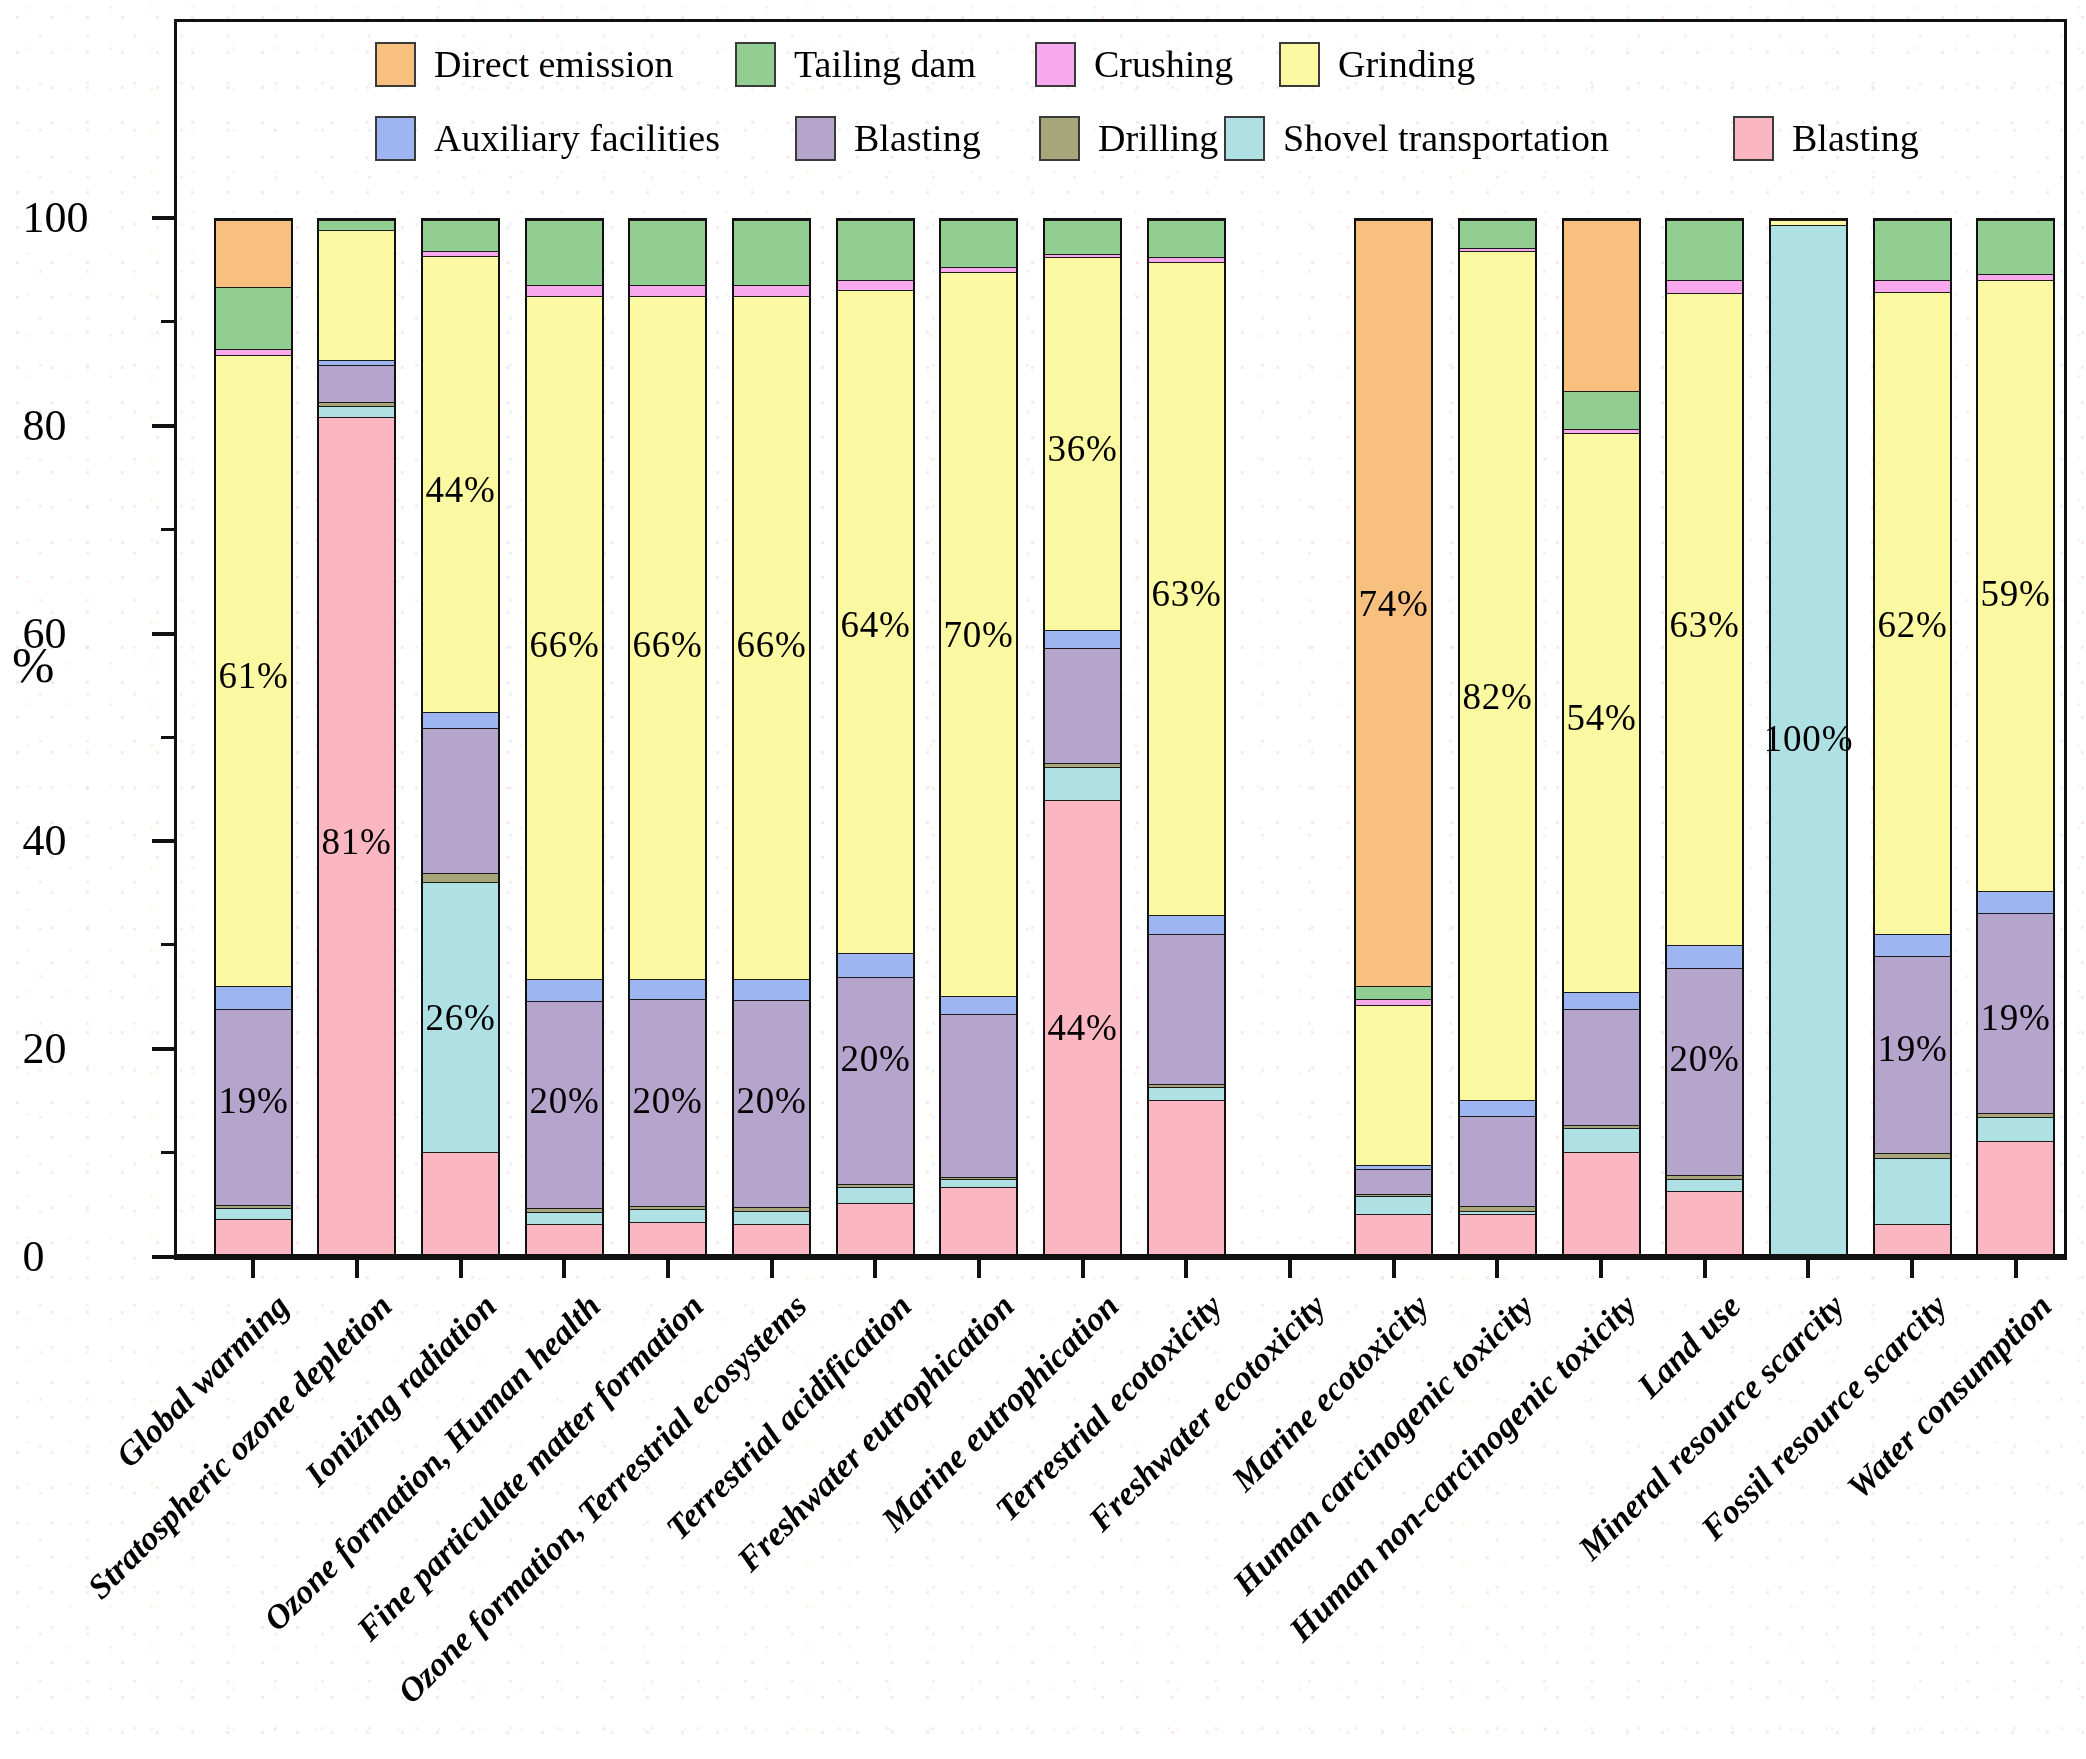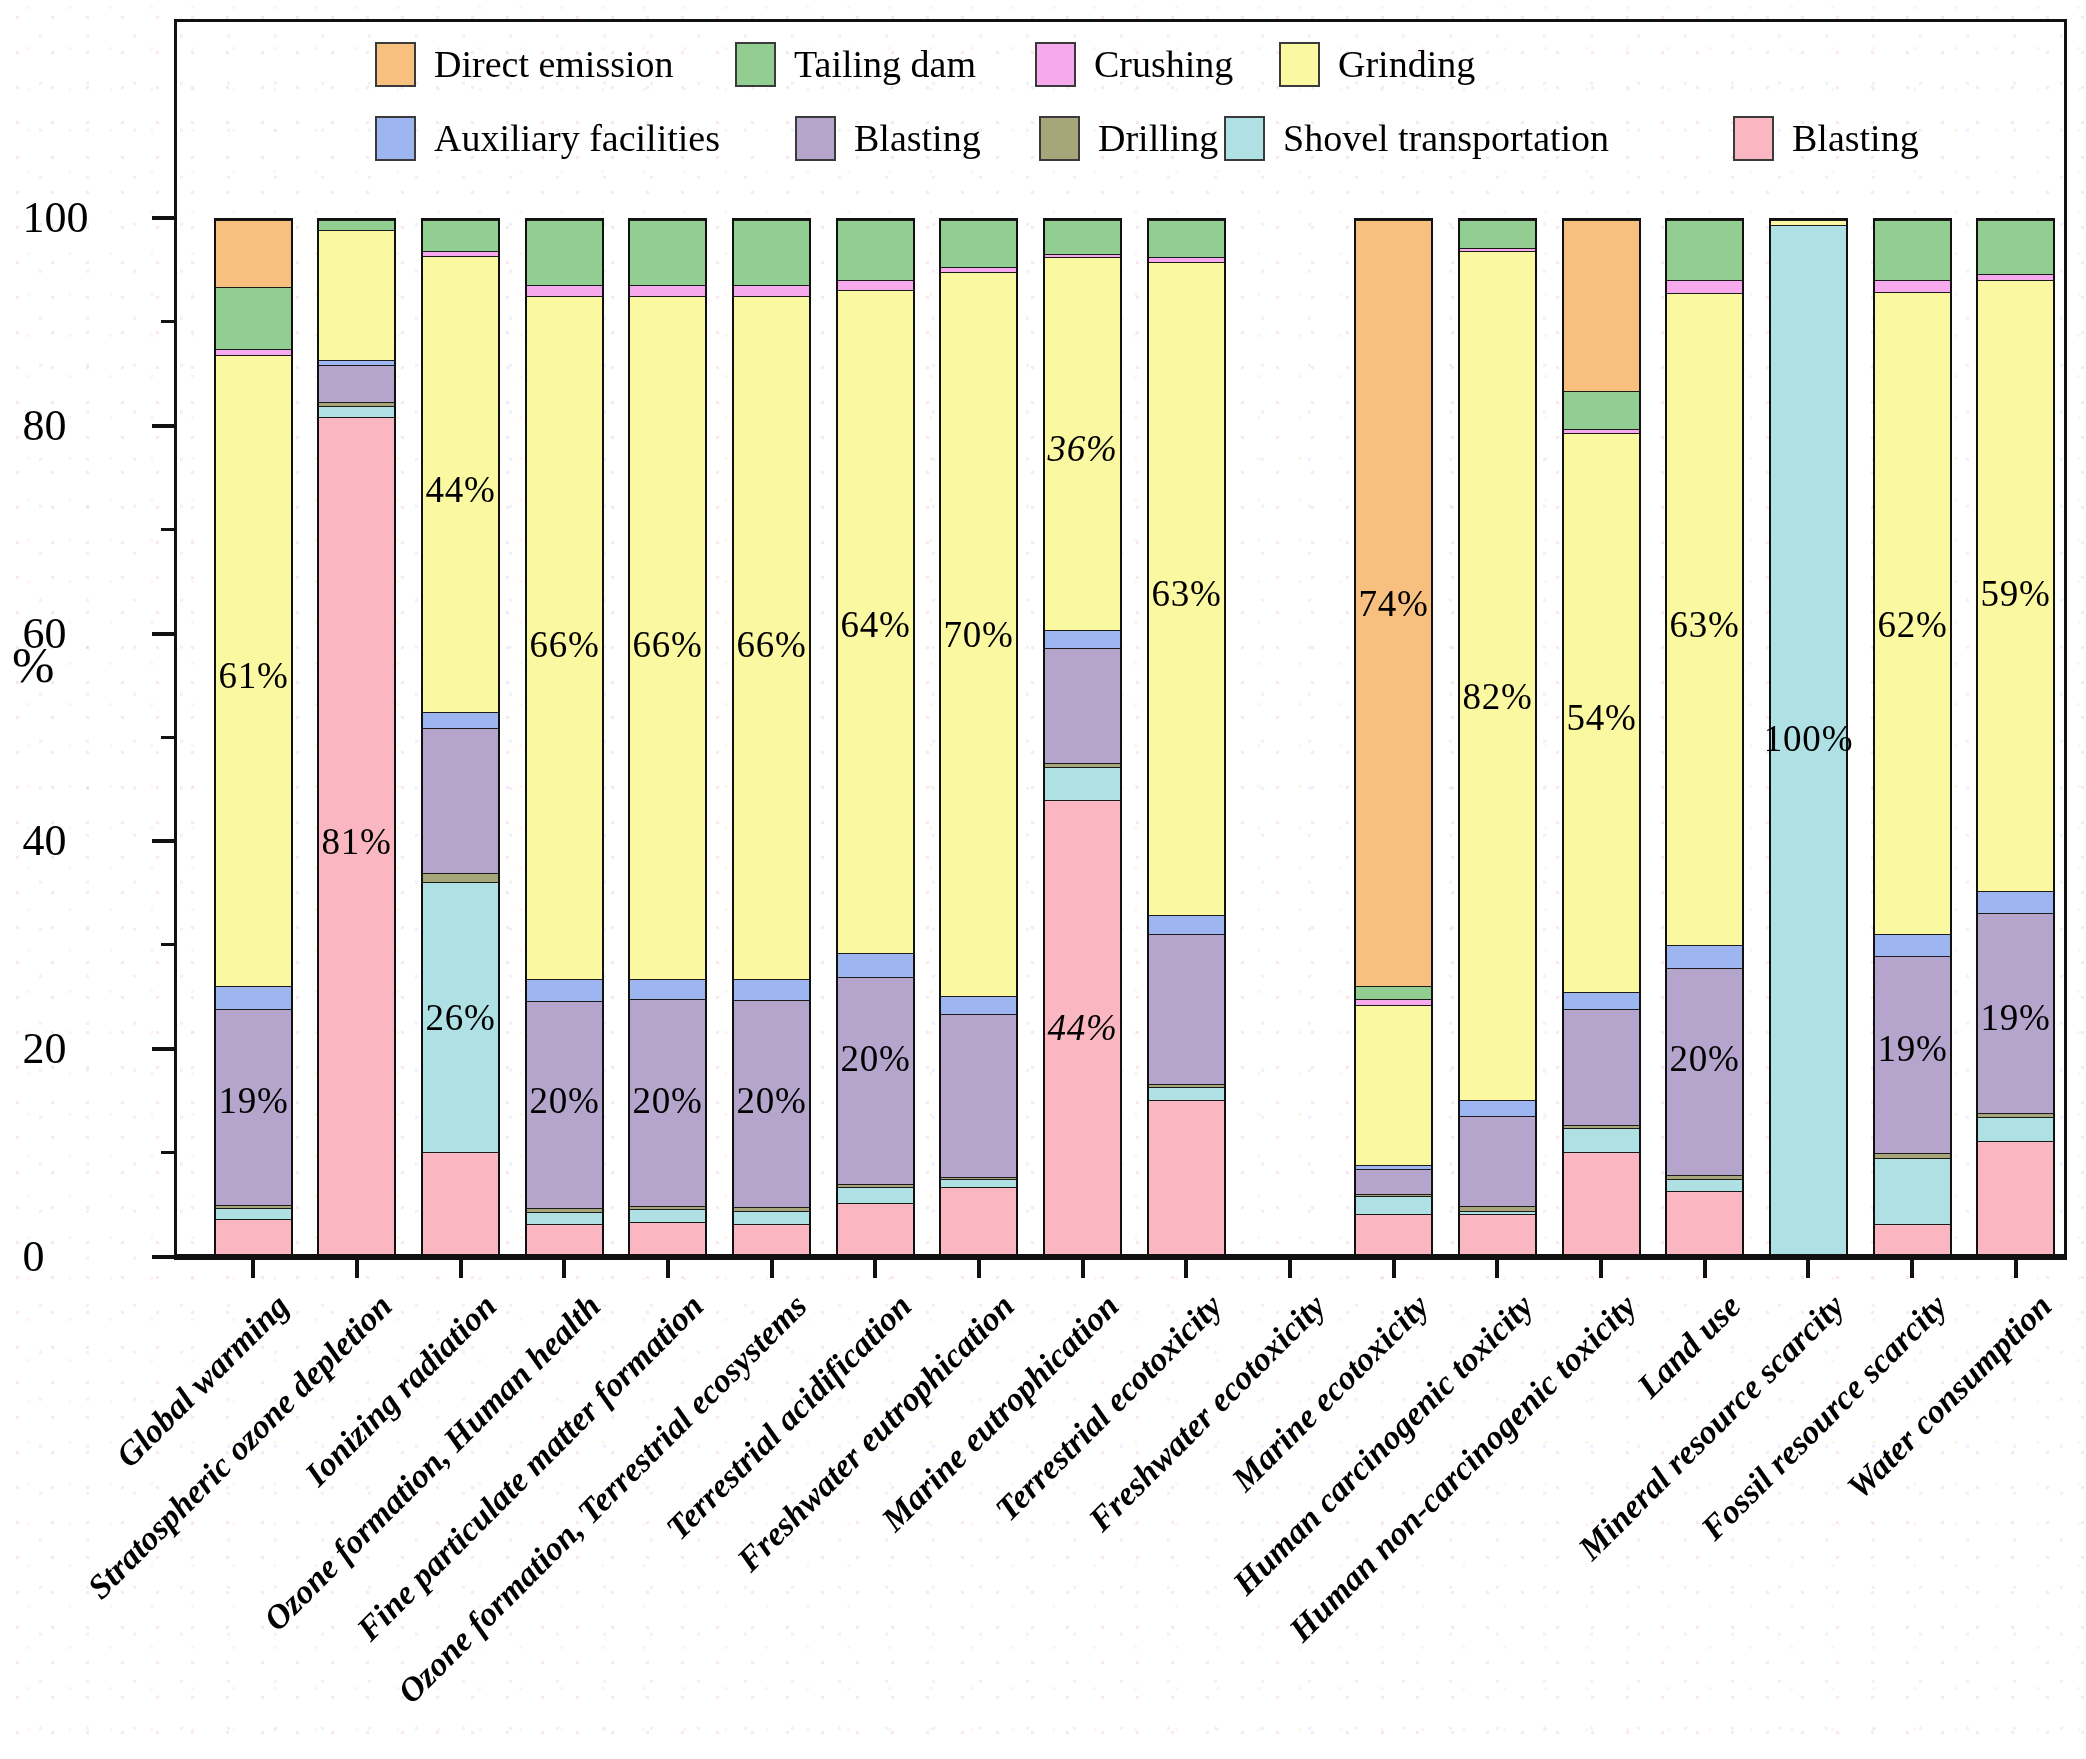--- a/index.html
+++ b/index.html
@@ -239,21 +239,21 @@
         <div class="seg" style="height: 6.6%; background: rgb(250, 183, 193);"></div>
         <div class="seg" style="height: 0.7%; background: rgb(174, 224, 228);"></div>
         <div class="seg" style="height: 0.2%; background: rgb(166, 166, 122);"></div>
         <div class="seg" style="height: 15.8%; background: rgb(181, 164, 204);"></div>
         <div class="seg" style="height: 1.7%; background: rgb(157, 182, 242);"></div>
         <div class="seg" style="height: 70%; background: rgb(250, 248, 160);"></div>
         <div class="seg" style="height: 0.5%; background: rgb(246, 169, 236);"></div>
         <div class="seg" style="height: 4.5%; background: rgb(146, 205, 146);"></div>
         <div class="bar-label" style="bottom: 60%;">70%</div>
       </div>
-      <div class="bar" style="left: 869px; font-style: italic;">
+      <div class="bar" style="left: 869px;">
         <div class="seg" style="height: 44%; background: rgb(250, 183, 193);"></div>
         <div class="seg" style="height: 3.2%; background: rgb(174, 224, 228);"></div>
         <div class="seg" style="height: 0.3%; background: rgb(166, 166, 122);"></div>
         <div class="seg" style="height: 11.2%; background: rgb(181, 164, 204);"></div>
         <div class="seg" style="height: 1.7%; background: rgb(157, 182, 242);"></div>
         <div class="seg" style="height: 36%; background: rgb(250, 248, 160);"></div>
         <div class="seg" style="height: 0.3%; background: rgb(246, 169, 236);"></div>
         <div class="seg" style="height: 3.3%; background: rgb(146, 205, 146);"></div>
         <div class="bar-label" style="bottom: 78%;">36%</div>
         <div class="bar-label" style="bottom: 22%;">44%</div>

